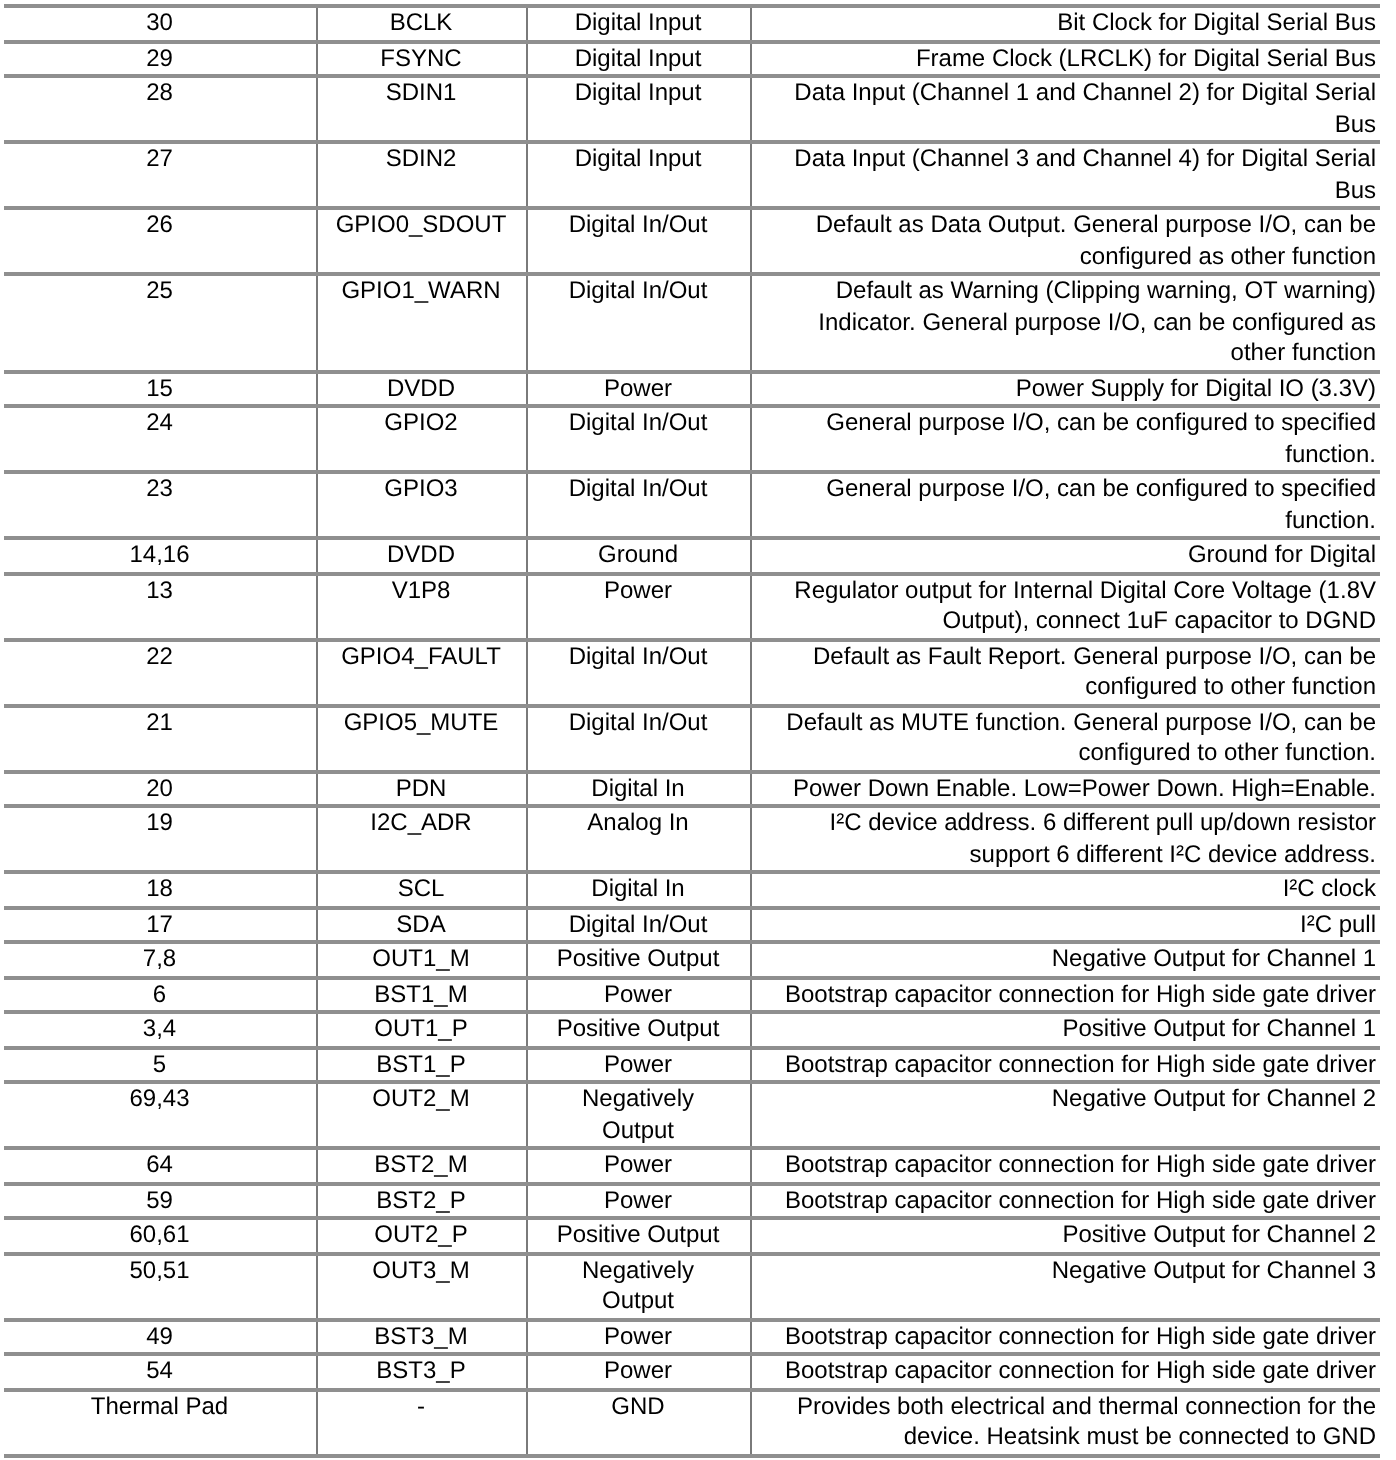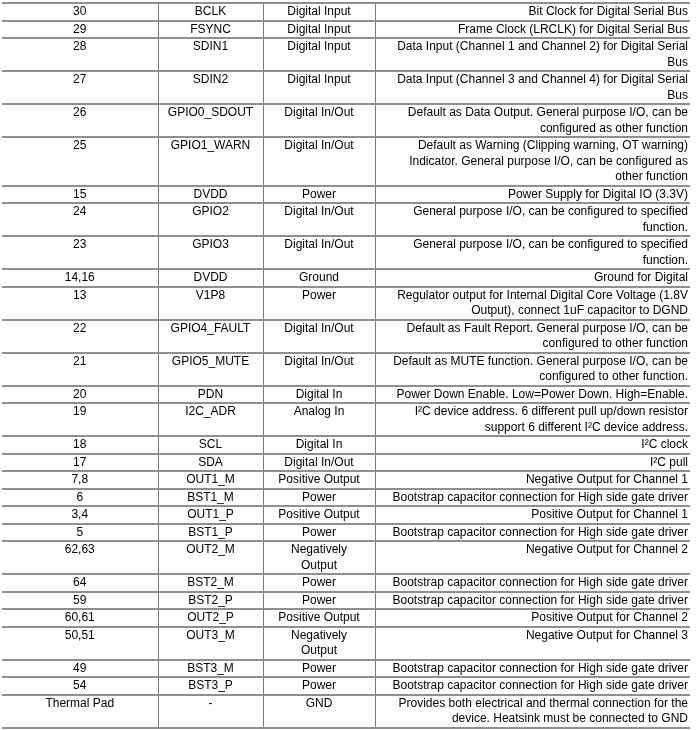--- a/index.html
+++ b/index.html
@@ -164,21 +164,21 @@
     <td class="c-type">Positive Output</td>
     <td class="c-desc">Positive Output for Channel 1</td>
   </tr>
       <tr>
     <td class="c-pin">5</td>
     <td class="c-name"><span>BST1_P</span></td>
     <td class="c-type">Power</td>
     <td class="c-desc">Bootstrap capacitor connection for High side gate driver</td>
   </tr>
       <tr>
-    <td class="c-pin">62,63</td>
+    <td class="c-pin">69,43</td>
     <td class="c-name"><span>OUT2_M</span></td>
     <td class="c-type">Negatively Output</td>
     <td class="c-desc">Negative Output for Channel 2</td>
   </tr>
       <tr>
     <td class="c-pin">64</td>
     <td class="c-name"><span>BST2_M</span></td>
     <td class="c-type">Power</td>
     <td class="c-desc">Bootstrap capacitor connection for High side gate driver</td>
   </tr>

